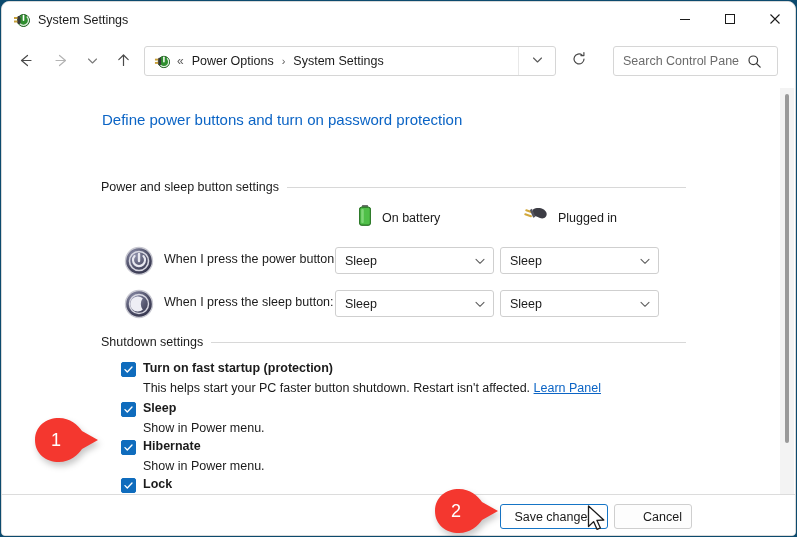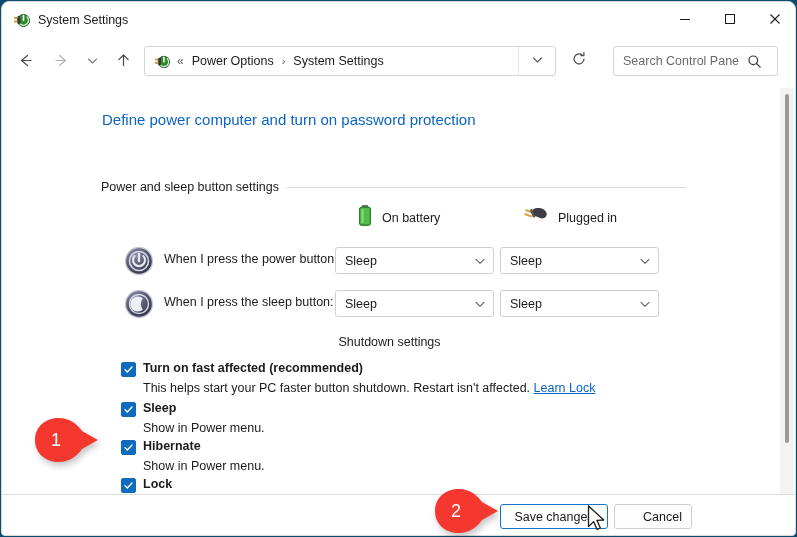--- a/index.html
+++ b/index.html
@@ -534,21 +534,21 @@
           <svg width="15" height="15" viewBox="0 0 15 15">
             <circle cx="6.3" cy="6.3" r="4.3" fill="none" stroke="#3a3a3a" stroke-width="1.2"></circle>
             <path d="M9.5 9.5 L13.2 13.2" stroke="#3a3a3a" stroke-width="1.2" stroke-linecap="round"></path>
           </svg>
         </div>
       </div>
     </div>
 
     <div class="content">
 
-      <div class="page-title">Define power computer and turn on password protection</div>
+      <div class="page-title">Define power buttons and turn on password protection</div>
 
       <div class="group-head" style="top:92px;">
         <span class="group-label">Power and sleep button settings</span>
         <span class="group-rule"></span>
       </div>
 
       <div class="col-head" style="left:355px; top:118px;">
         <span>
           <svg width="16" height="24" viewBox="0 0 16 24">
             <rect x="5" y="1" width="6" height="2.4" rx="0.6" fill="#6f6f6f"></rect>
@@ -634,33 +634,33 @@
         <div class="combo" style="left:498px;">
           <span class="combo-text">Sleep</span>
           <span class="combo-arrow">
             <svg width="12" height="12" viewBox="0 0 12 12">
               <path d="M2 4.3 L6 8.3 L10 4.3" fill="none" stroke="#5a5a5a" stroke-width="1.05" stroke-linecap="round" stroke-linejoin="round"></path>
             </svg>
           </span>
         </div>
       </div>
 
-      <div class="group-head" style="top:247px;flex-direction:column;">
+      <div class="group-head" style="top:247px;">
         <span class="group-label">Shutdown settings</span>
         <span class="group-rule"></span>
       </div>
 
       <div class="chk-row">
         <div class="chk-box" style="left:119px; top:274px;">
           <svg width="11" height="11" viewBox="0 0 11 11">
               <path d="M2 5.6 L4.3 8 L9 3" fill="none" stroke="#ffffff" stroke-width="1.35" stroke-linecap="round" stroke-linejoin="round"></path>
             </svg>
         </div>
-        <span class="chk-title" style="left:141px; top:273px;">Turn on fast affected (recommended)</span>
-        <span class="chk-sub" style="left:141px; top:293px;"><span>This helps start your PC faster button shutdown. Restart isn't affected.</span> <span class="link">Learn Lock</span></span>
+        <span class="chk-title" style="left:141px; top:273px;">Turn on fast startup (protection)</span>
+        <span class="chk-sub" style="left:141px; top:293px;"><span>This helps start your PC faster button shutdown. Restart isn't affected.</span> <span class="link">Learn Panel</span></span>
       </div>
 
       <div class="chk-row">
         <div class="chk-box" style="left:119px; top:314px;">
           <svg width="11" height="11" viewBox="0 0 11 11">
               <path d="M2 5.6 L4.3 8 L9 3" fill="none" stroke="#ffffff" stroke-width="1.35" stroke-linecap="round" stroke-linejoin="round"></path>
             </svg>
         </div>
         <span class="chk-title" style="left:141px; top:313px;">Sleep</span>
         <span class="chk-sub" style="left:141px; top:333px;">Show in Power menu.</span>

